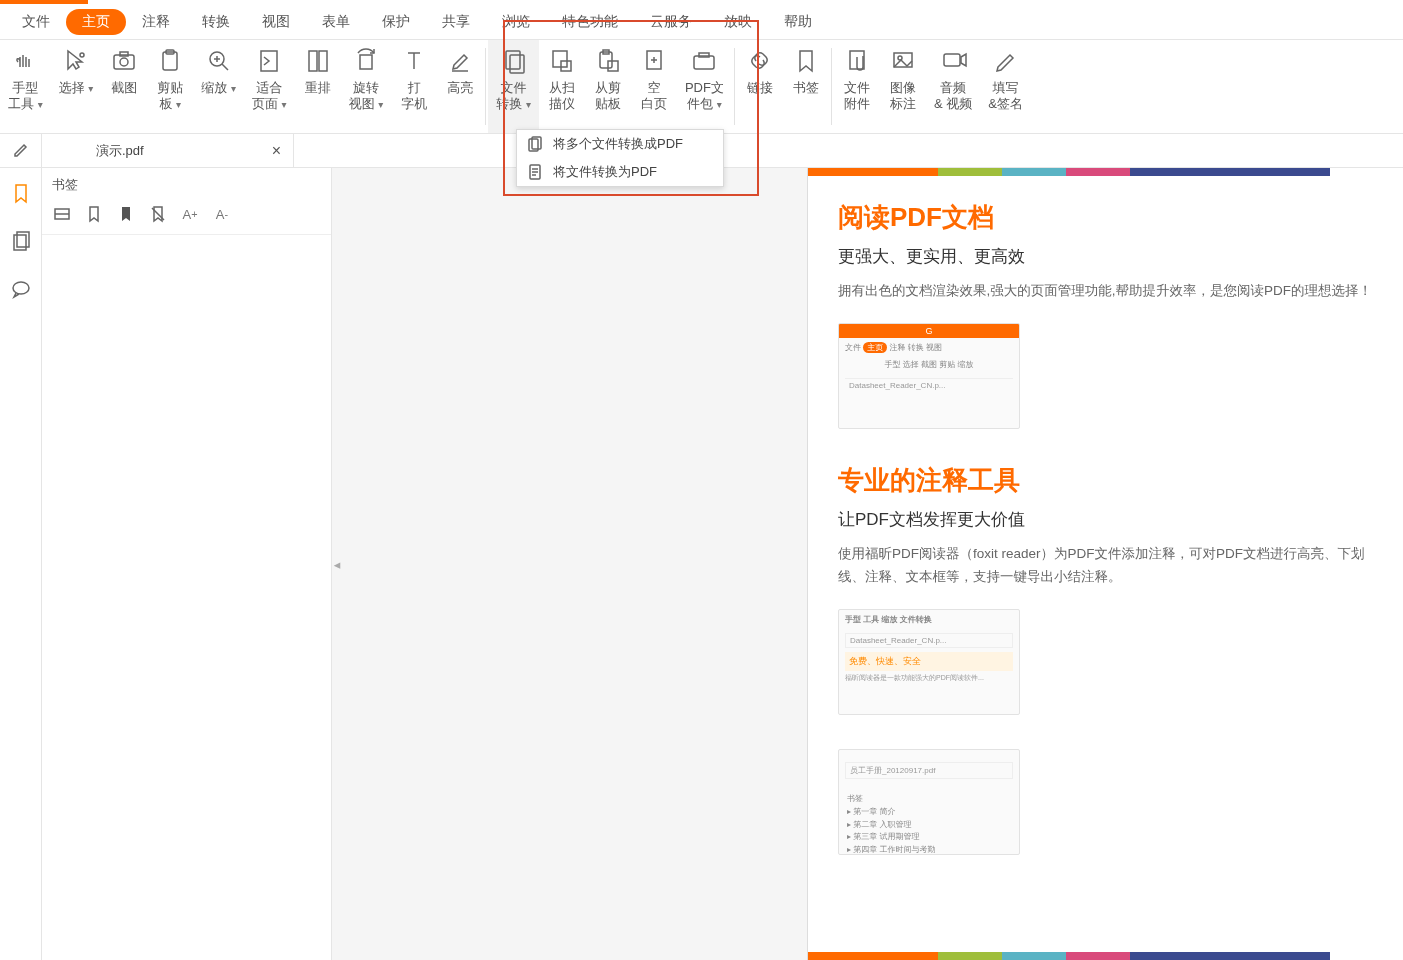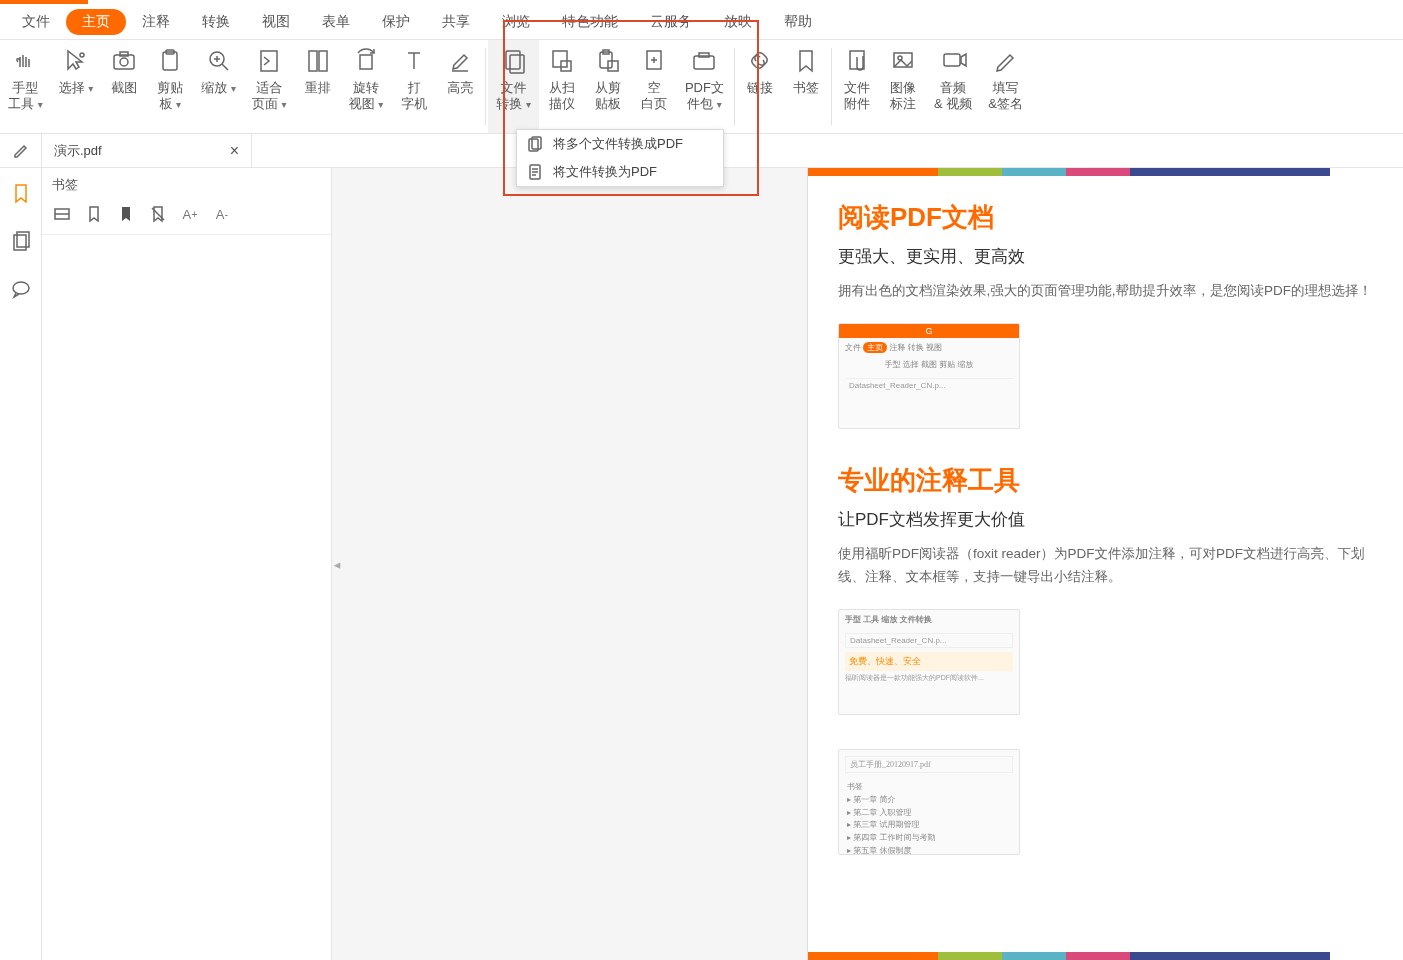--- a/index.html
+++ b/index.html
@@ -23,21 +23,21 @@
 .ribbon-sep { width:1px; background:#e2e2e2; margin:8px 2px; }
 
 .highlight-box { position:absolute; left:503px; top:20px; width:256px; height:176px; border:2px solid #d94a2c; pointer-events:none; z-index:50; }
 
 
 .dropdown { position:absolute; left:516px; top:129px; width:208px; background:#fff; border:1px solid #d9d9d9; box-shadow:0 2px 6px rgba(0,0,0,.15); z-index:40; }
 .dropdown .dd-item { display:flex; align-items:center; gap:10px; padding:5px 10px; font-size:13px; color:#444; cursor:pointer; }
 .dropdown .dd-ico { width:16px; height:16px; }
 
 
-.tabstrip { display:flex; align-items:flex-start; height:34px; border-bottom:1px solid #e5e5e5; }
+.tabstrip { display:flex; align-items:flex-end; height:34px; border-bottom:1px solid #e5e5e5;gap:42px; }
 .tabstrip .pencil { width:42px; height:34px; display:flex; align-items:center; justify-content:center; border-right:1px solid #e5e5e5; }
 .tabstrip .file-tab { display:flex; align-items:center; padding:0 12px; height:33px; border-right:1px solid #e5e5e5; min-width:210px; justify-content:space-between; font-size:13px; color:#444; background:#fff; }
 .tabstrip .file-tab .close { cursor:pointer; font-size:16px; color:#555; }
 
 
 .workspace { display:flex; height:calc(960px - 4px - 36px - 94px - 34px); }
 .leftrail { width:42px; border-right:1px solid #e5e5e5; display:flex; flex-direction:column; align-items:center; padding-top:12px; gap:22px; }
 .leftrail .rail-item { width:26px; height:26px; display:flex; align-items:center; justify-content:center; cursor:pointer; }
 .leftrail .rail-item.active svg * { stroke:#ff8a00; }
 
@@ -412,21 +412,21 @@
         <div class="thumb">
           <div style="padding:4px 6px;font-size:8px;color:#888;font-weight:bold;">手型 工具 缩放 文件转换</div>
           <div style="margin:4px 6px;padding:2px 4px;border:1px solid #eee;font-size:8px;">Datasheet_Reader_CN.p...</div>
           <div style="margin:2px 6px;padding:3px 4px;background:#fff4e2;color:#ff8a00;font-size:9px;">免费、快速、安全</div>
           <div style="margin:0 6px;font-size:7px;color:#999;line-height:1.3;">福昕阅读器是一款功能强大的PDF阅读软件...</div>
         </div>
       </div>
 
       <div class="feature">
         <div class="thumb">
-          <div style="margin:6px 6px;padding:2px 4px;border:1px solid #eee;font-size:8px;font-family:Liberation Serif, serif;">员工手册_20120917.pdf</div>
+          <div style="margin:12px 6px;padding:2px 4px;border:1px solid #eee;font-size:8px;">员工手册_20120917.pdf</div>
           <div style="padding:2px 8px;font-size:8px;color:#888;">书签</div>
           <div style="padding:0 8px;font-size:8px;color:#888;line-height:1.6;">▸ 第一章 简介<br>▸ 第二章 入职管理<br>▸ 第三章 试用期管理<br>▸ 第四章 工作时间与考勤<br>▸ 第五章 休假制度</div>
         </div>
       </div>
 
       <div class="stripe" style="position:absolute;bottom:0;left:0;right:0;">
           <span class="c1"></span>
           <span class="c2"></span>
           <span class="c3"></span>
           <span class="c4"></span>

